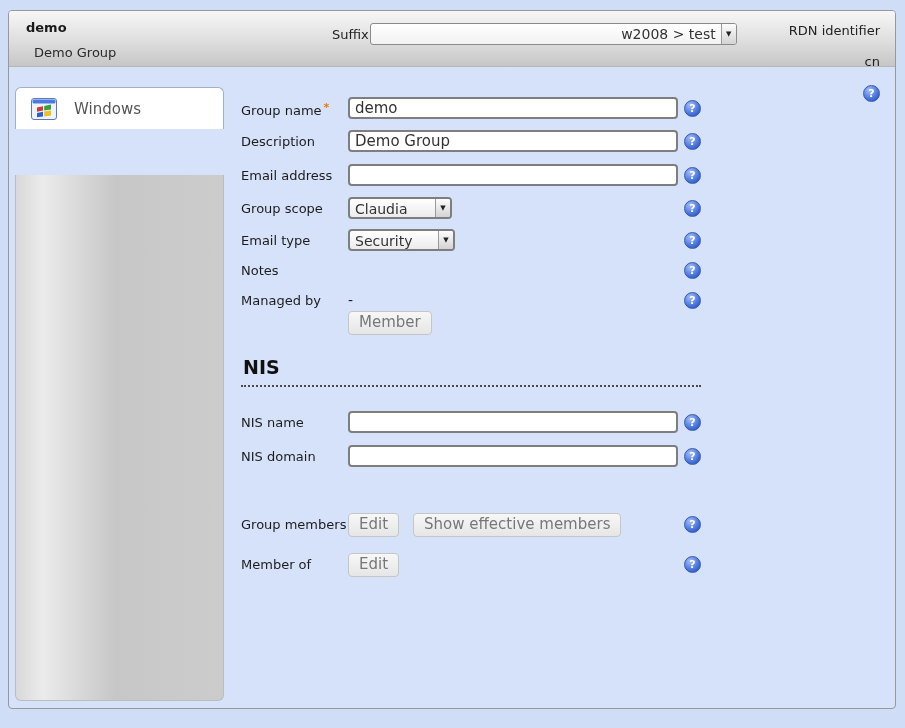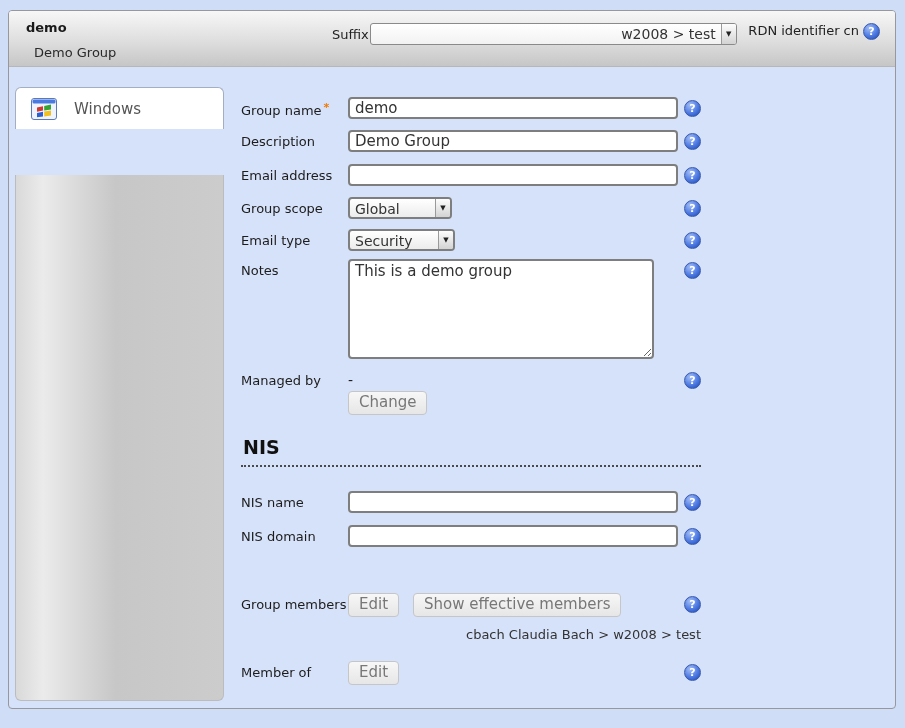--- a/index.html
+++ b/index.html
@@ -21,21 +21,21 @@
   .header {
     position: relative;
     height: 56px;
     background: linear-gradient(#f7f7f7, #dedede 55%, #c6c6c6);
     border-bottom: 1px solid #b7b7b7;
     font-size: 13px; color: #1a1a1a;
   }
   .hdr-title { position: absolute; left: 17px; top: 9px; font-weight: bold; }
   .hdr-sub   { position: absolute; left: 25px; top: 34px; color: #2a2a2a; }
   .suffix-wrap { position: absolute; left: 323px; top: 12px; display: flex; align-items: center; gap: 1px; }
-  .rdn-wrap    { position: absolute; right: 15px; top: 12px; display: flex; align-items: flex-start; gap: 4px; }
+  .rdn-wrap    { position: absolute; right: 15px; top: 12px; display: flex; align-items: flex-end; gap: 16px; flex-direction: column; }
   
   .selectbox {
     display: flex; align-items: stretch;
     background: linear-gradient(#ffffff, #f2f2f2);
     border: 1px solid #8a8a8a; border-radius: 3px;
     height: 22px; overflow: hidden; cursor: default;
   }
   .selectbox.thick { border: 2px solid #7e7e7e; border-radius: 4px; background: linear-gradient(#ffffff,#ececec); }
   .select-value {
     flex: 1; font-size: 14px; color: #333;
@@ -190,46 +190,45 @@
 
     <div class="frow mb11">
       <div class="flabel">Email address</div>
       <input class="text" type="text" value="" style="">
       <span class="help fhelp">?</span>
     </div>
 
     <div class="frow mb10">
       <div class="flabel">Group scope</div>
       <div class="selectbox thick sel-scope">
-        <span class="select-value">Global</span>
+        <span class="select-value">Claudia</span>
         <span class="select-arrow">▼</span>
       </div>
       <span class="help fhelp">?</span>
     </div>
 
     <div class="frow mb8">
       <div class="flabel">Email type</div>
       <div class="selectbox thick sel-type">
         <span class="select-value">Security</span>
         <span class="select-arrow">▼</span>
       </div>
       <span class="help fhelp">?</span>
     </div>
 
     <div class="frow mb10">
       <div class="flabel">Notes</div>
-      <textarea class="notes" style="">This is a demo group</textarea>
       <span class="help fhelp">?</span>
     </div>
 
     <div class="frow">
       <div class="flabel">Managed by</div>
       <div>
         <div class="dash-val">-</div>
-        <button class="btn" style="margin-top:3px;">Change</button>
+        <button class="btn" style="margin-top:3px;">Member</button>
       </div>
       <span class="help fhelp">?</span>
     </div>
 
     <div class="section-head">NIS</div>
 
     <div class="frow mb12">
       <div class="flabel">NIS name</div>
       <input class="text" type="text" value="" style="">
       <span class="help fhelp">?</span>
@@ -244,21 +243,20 @@
     <div class="frow" style="margin-top:46px;">
       <div class="flabel">Group members</div>
       <div class="gm-buttons">
         <button class="btn">Edit</button>
         <button class="btn">Show effective members</button>
       </div>
       <span class="help fhelp">?</span>
     </div>
 
     <div class="members-list">
-      <div>cbach Claudia Bach &gt; w2008 &gt; test</div>
     </div>
 
     <div class="frow" style="margin-top:16px;">
       <div class="flabel">Member of</div>
       <button class="btn">Edit</button>
       <span class="help fhelp">?</span>
     </div>
 
   </div>
 </div>

